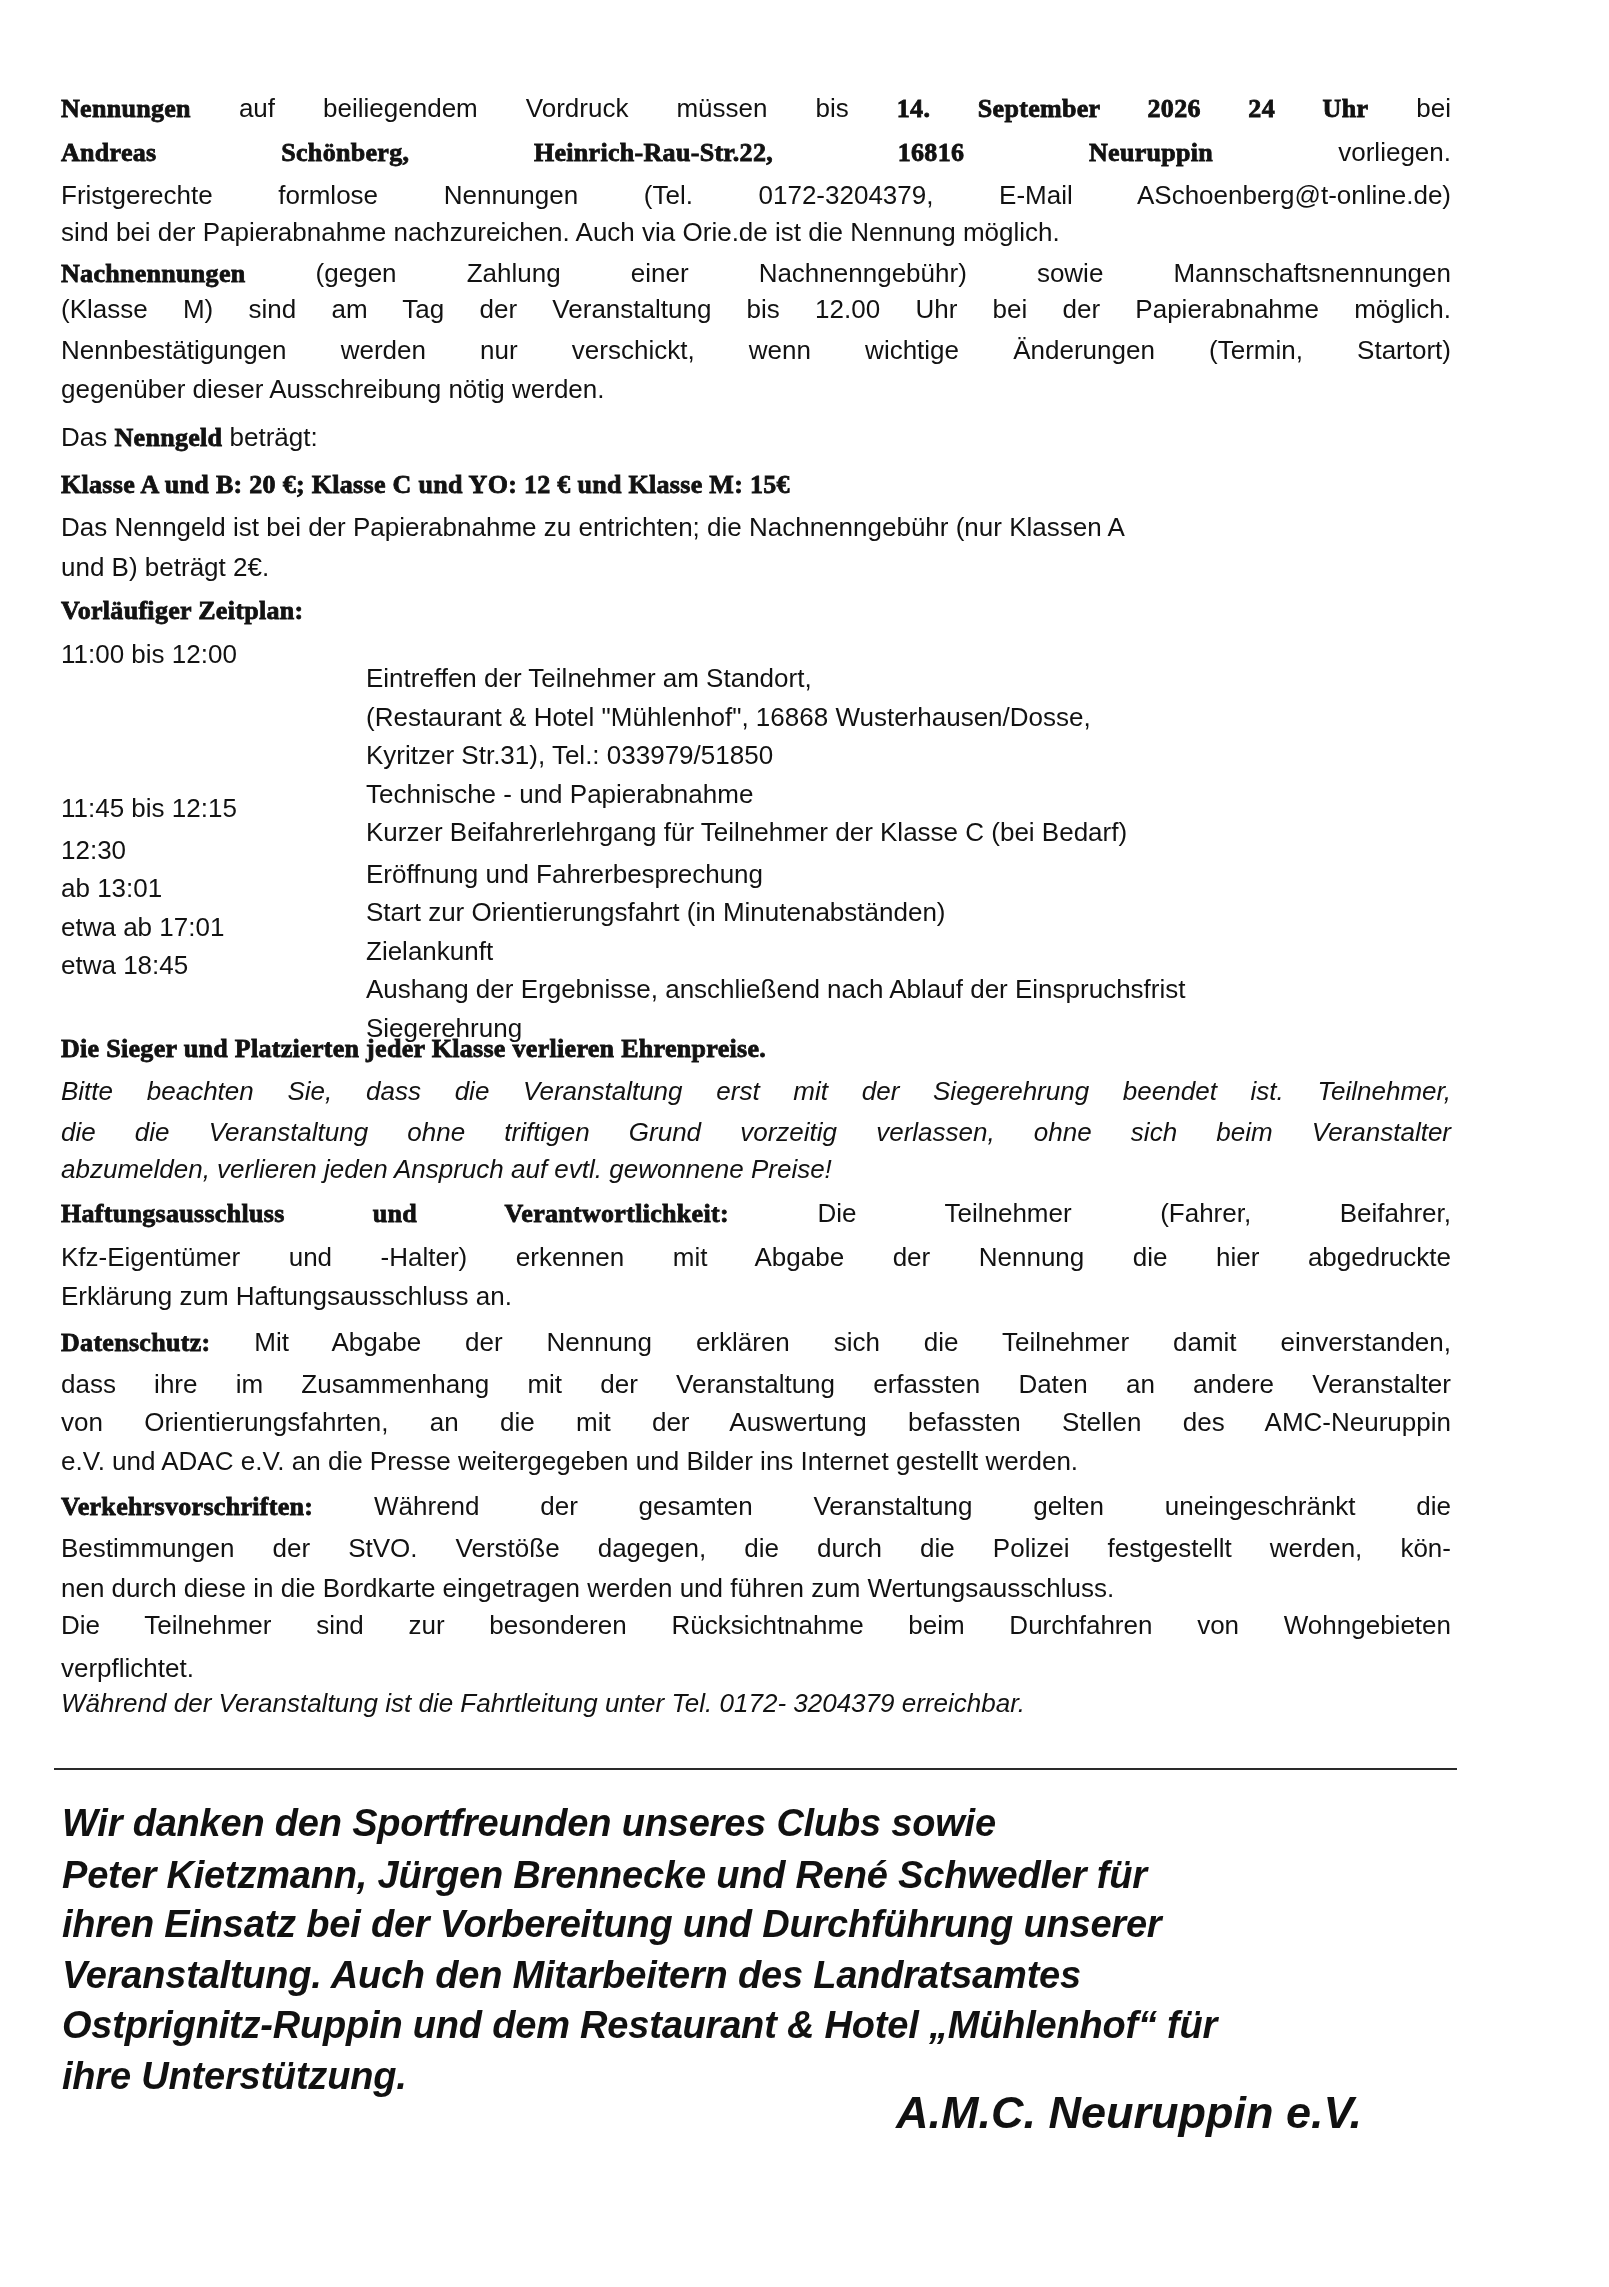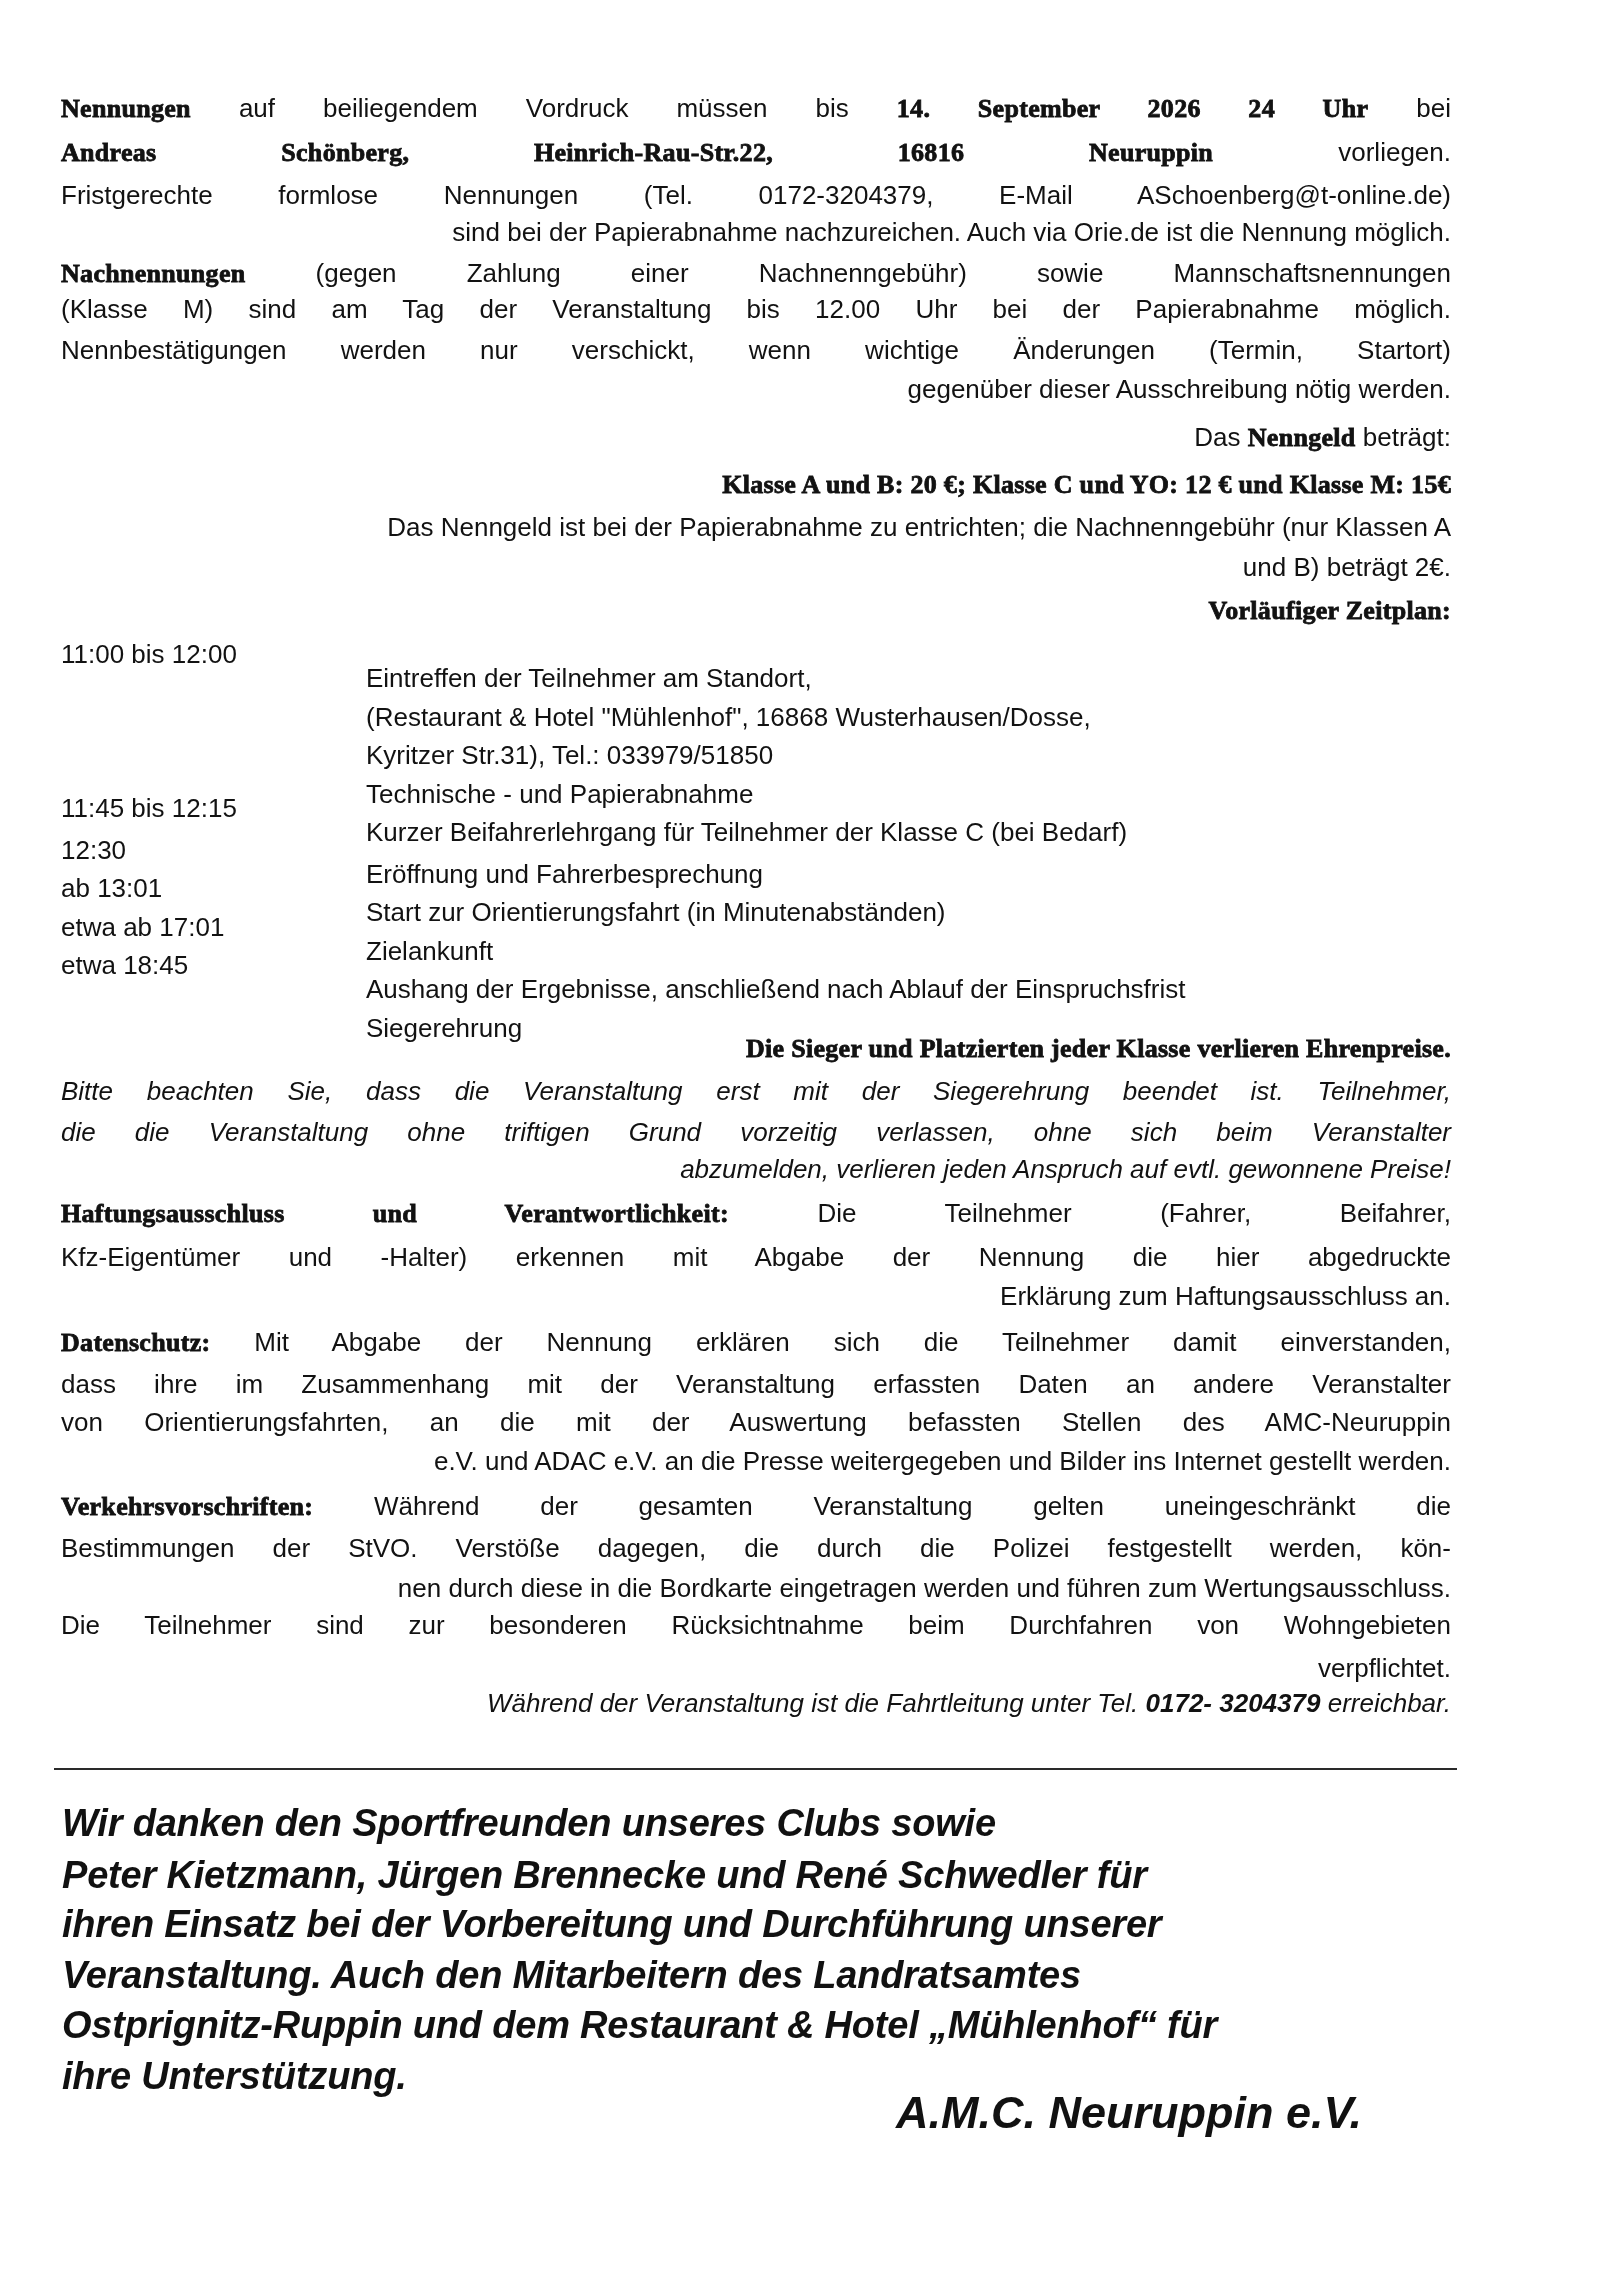--- a/index.html
+++ b/index.html
@@ -4,26 +4,25 @@
 <style>
   html, body { margin: 0; padding: 0; background: #ffffff; }
   body {
     width: 1610px; height: 2287px; position: relative; overflow: hidden;
     font-family: "Liberation Sans", sans-serif; color: #111111;
   }
   .line {
     position: absolute; left: 61px; width: 1390px;
     font-size: 26px; line-height: 26px; white-space: nowrap;
     color: #121212;
-    text-align: right;
   }
   .just { text-align: justify; text-align-last: justify; white-space: normal; }
   .b { font-weight: 700; -webkit-text-stroke: 0.8px #111; letter-spacing: 0.3px; font-family: Liberation Serif, serif; }
   .i { font-style: italic; }
-  .bi { font-weight: 700; font-style: italic; }
+  .bi { font-weight: 400; font-style: italic; }
   .time { position: absolute; left: 0; }
   .desc { position: absolute; left: 305px; margin-top: 24px; }
   .sched { height: 26px; }
   .rule {
     position: absolute; left: 54px; top: 1768px; width: 1403px; height: 1.9px; background: #2a2a2a;
   }
   .thanks {
     position: absolute; left: 62px; font-size: 38px; line-height: 38px;
     font-weight: 700; font-style: italic; white-space: nowrap; color: #111;
     letter-spacing: -0.2px;

